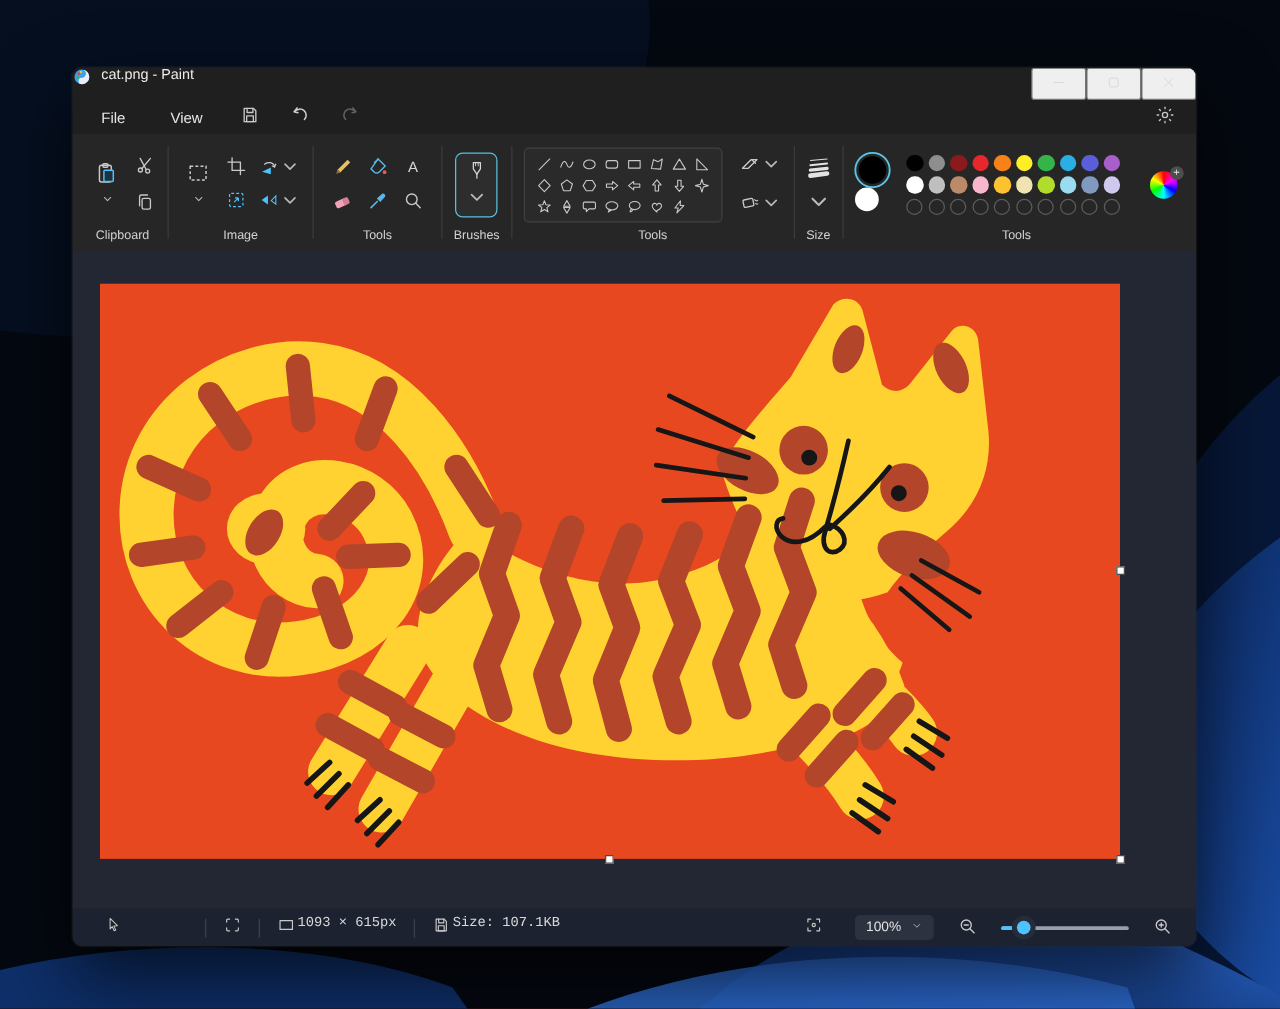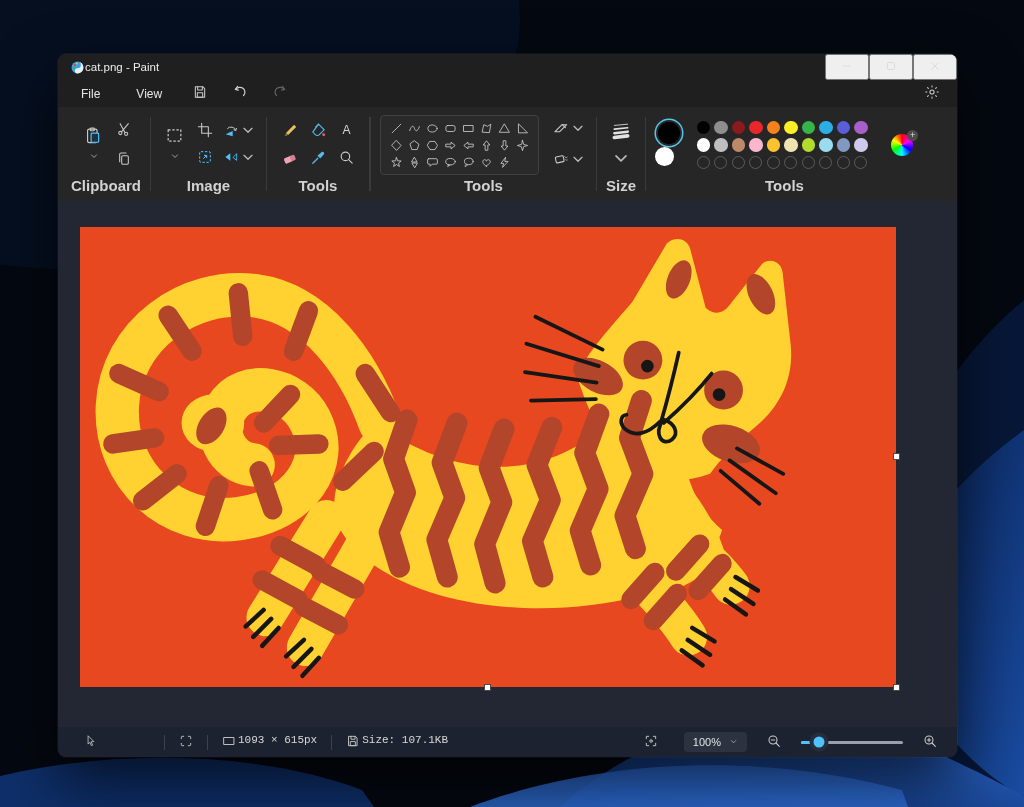--- a/index.html
+++ b/index.html
@@ -7,39 +7,39 @@
   body { background:#04070f; font-family:"Liberation Sans",sans-serif; position:relative; }
 
   .wallpaper { position:absolute; inset:0; }
 
   
   .window { position:absolute; left:58px; top:54px; width:899px; height:703px;
     background:#1f1f1f; border-radius:8px; overflow:hidden; display:flex; flex-direction:column;
     box-shadow:0 25px 60px rgba(0,0,0,.65), 0 0 0 1px rgba(255,255,255,.06);
   }
 
-  .titlebar { height:26px; flex:0 0 auto; display:flex; align-items:center; padding-left:12px; }
+  .titlebar { height:26px; flex:0 0 auto; display:flex; align-items:flex-start; gap:8px; }
   .app-icon svg { width:15px; height:15px; display:block; }
   .title { font-size:11.5px; color:#ececec; }
   .win-controls { margin-left:auto; display:flex; height:100%; }
   .win-btn { width:44px; display:flex; align-items:center; justify-content:center; }
   .win-btn svg { width:14px; height:14px; }
 
   .menubar { height:27px; flex:0 0 auto; display:flex; align-items:center; padding:0 10px; gap:10px; }
   .menu-item { font-size:12px; color:#e6e6e6; padding:4px 13px; border-radius:4px; background:none; border:none; font-family:inherit; }
   .icon-btn { width:30px; height:23px; display:flex; align-items:center; justify-content:center; border-radius:4px; background:none; border:none; }
   .icon-btn svg { width:16px; height:16px; }
   .dim { opacity:.38; }
   .push-right { margin-left:auto; }
 
   
   .ribbon { height:94px; flex:0 0 auto; background:#262626; display:flex; align-items:stretch; padding:0 4px; }
   .group { display:flex; flex-direction:column; align-items:center; padding:7px 9px 2px; }
   .group-body { flex:1; display:flex; align-items:center; gap:7px; }
-  .group-label { font-size:15px; color:#d2d2d2; padding:1px 0 5px;font-weight:bold; }
+  .group-label { font-size:10px; color:#d2d2d2; padding:1px 0 5px; }
   .vdiv { width:1px; background:#3b3b3b; margin:10px 0; }
 
   .big-btn { display:flex; flex-direction:column; align-items:center; gap:1px; background:none; border:none; border-radius:4px; padding:2px 5px; }
   .big-btn svg { width:19px; height:19px; }
   .chev svg { width:10px; height:10px; }
   .small-col { display:flex; flex-direction:column; gap:9px; }
   .mini-btn { background:none; border:none; border-radius:4px; display:flex; align-items:center; justify-content:center; padding:1px; }
   .mini-btn svg { width:16px; height:16px; }
   .with-chev { display:flex; align-items:center; gap:1px; }
   .img-grid { display:grid; grid-template-columns:auto auto; gap:6px 8px; align-items:center; }
@@ -304,20 +304,35 @@
                   <circle cx="10.5" cy="10.5" r="6"></circle>
                   <path d="M15 15l5 5"></path>
                 </svg></span>
             </button>
         </div>
       </div>
       <div class="group-label">Tools</div>
     </div>
     <div class="vdiv"></div>
 
+    <div class="group">
+      <div class="group-body">
+        <button class="brush-btn">
+          <span><svg viewBox="0 0 24 24" fill="none" stroke="#d9d9d9" stroke-width="1.4" stroke-linejoin="round">
+                <path d="M8 3h8v7l-4 6-4-6z"></path>
+                <path d="M10.5 3v4M13.5 3v4" stroke-width="1"></path>
+                <path d="M12 16v4.5" stroke-linecap="round"></path>
+              </svg></span>
+          <span class="chev"><svg viewBox="0 0 24 24" fill="none" stroke="#b9b9b9" stroke-width="2" stroke-linecap="round" stroke-linejoin="round">
+                <path d="M6 9.5l6 6 6-6"></path>
+              </svg></span>
+        </button>
+      </div>
+      <div class="group-label">Brushes</div>
+    </div>
     <div class="vdiv"></div>
 
     <div class="group">
       <div class="group-body">
         <div class="shapes-box">
             <button class="shape-cell">
               <svg viewBox="0 0 24 24" fill="none" stroke="#c9c9c9" stroke-width="1.6" stroke-linecap="round" stroke-linejoin="round">
                 <path d="M4 20 20 4"></path>
               </svg>
             </button>

